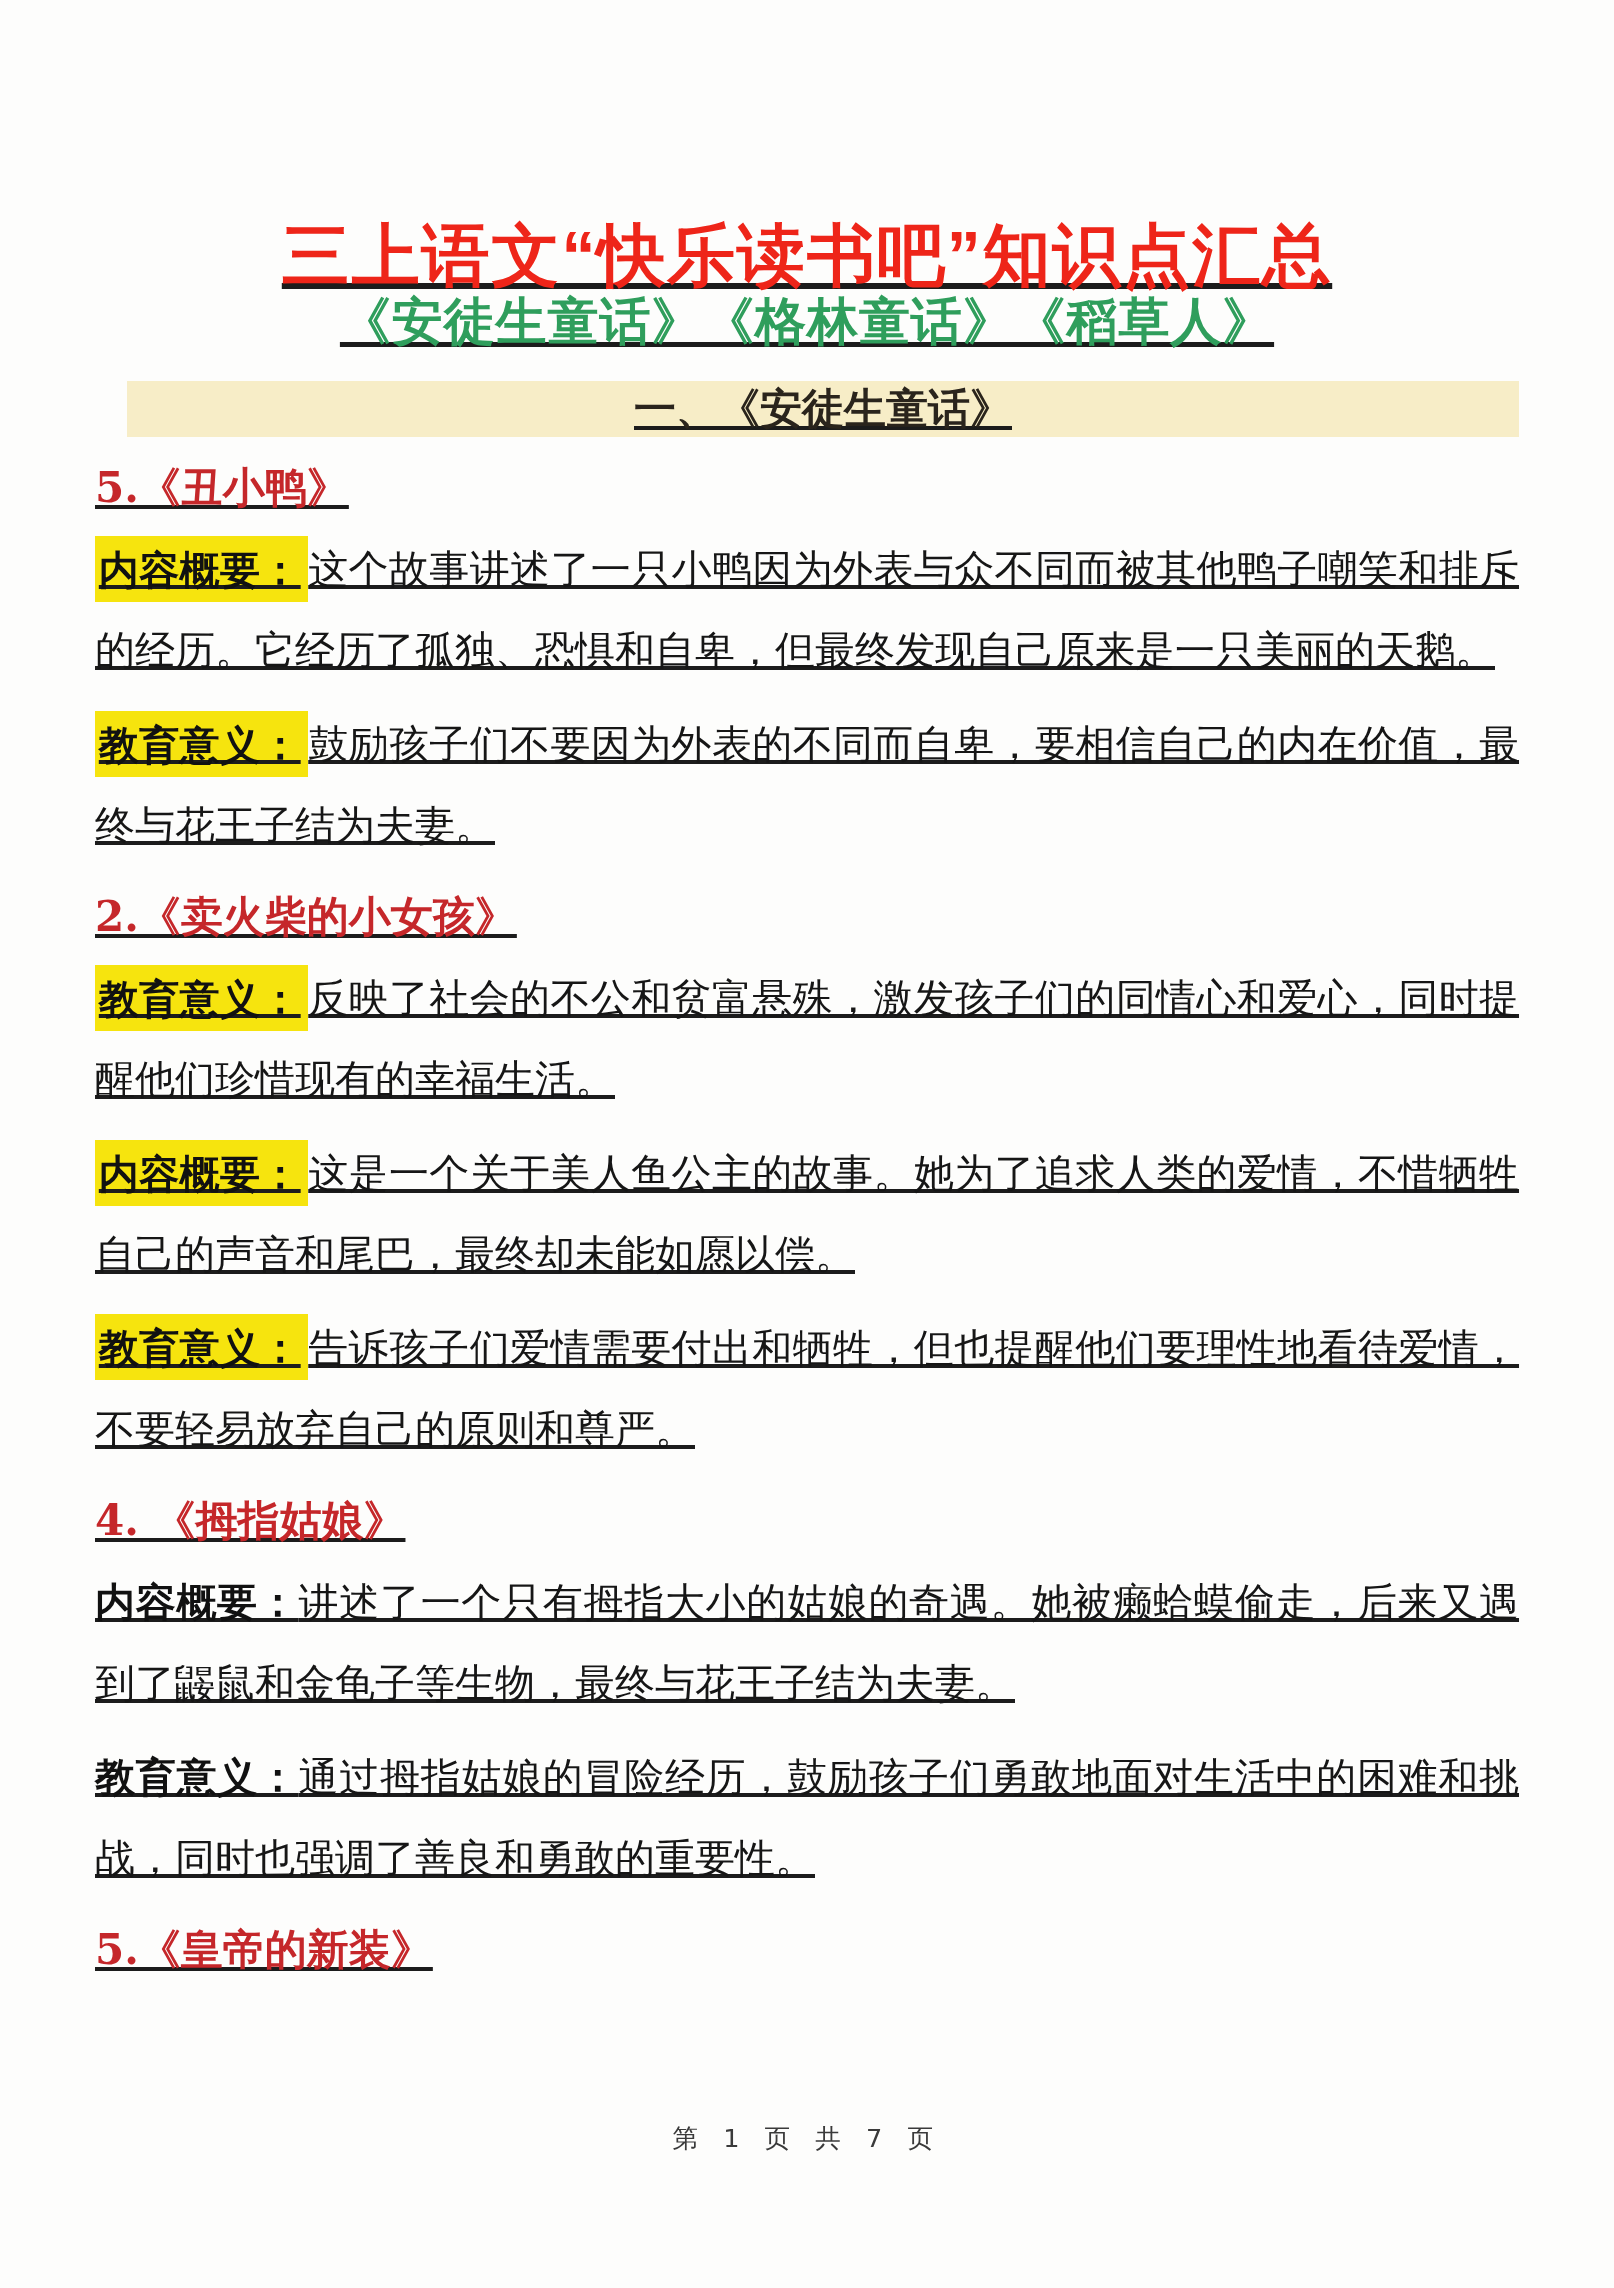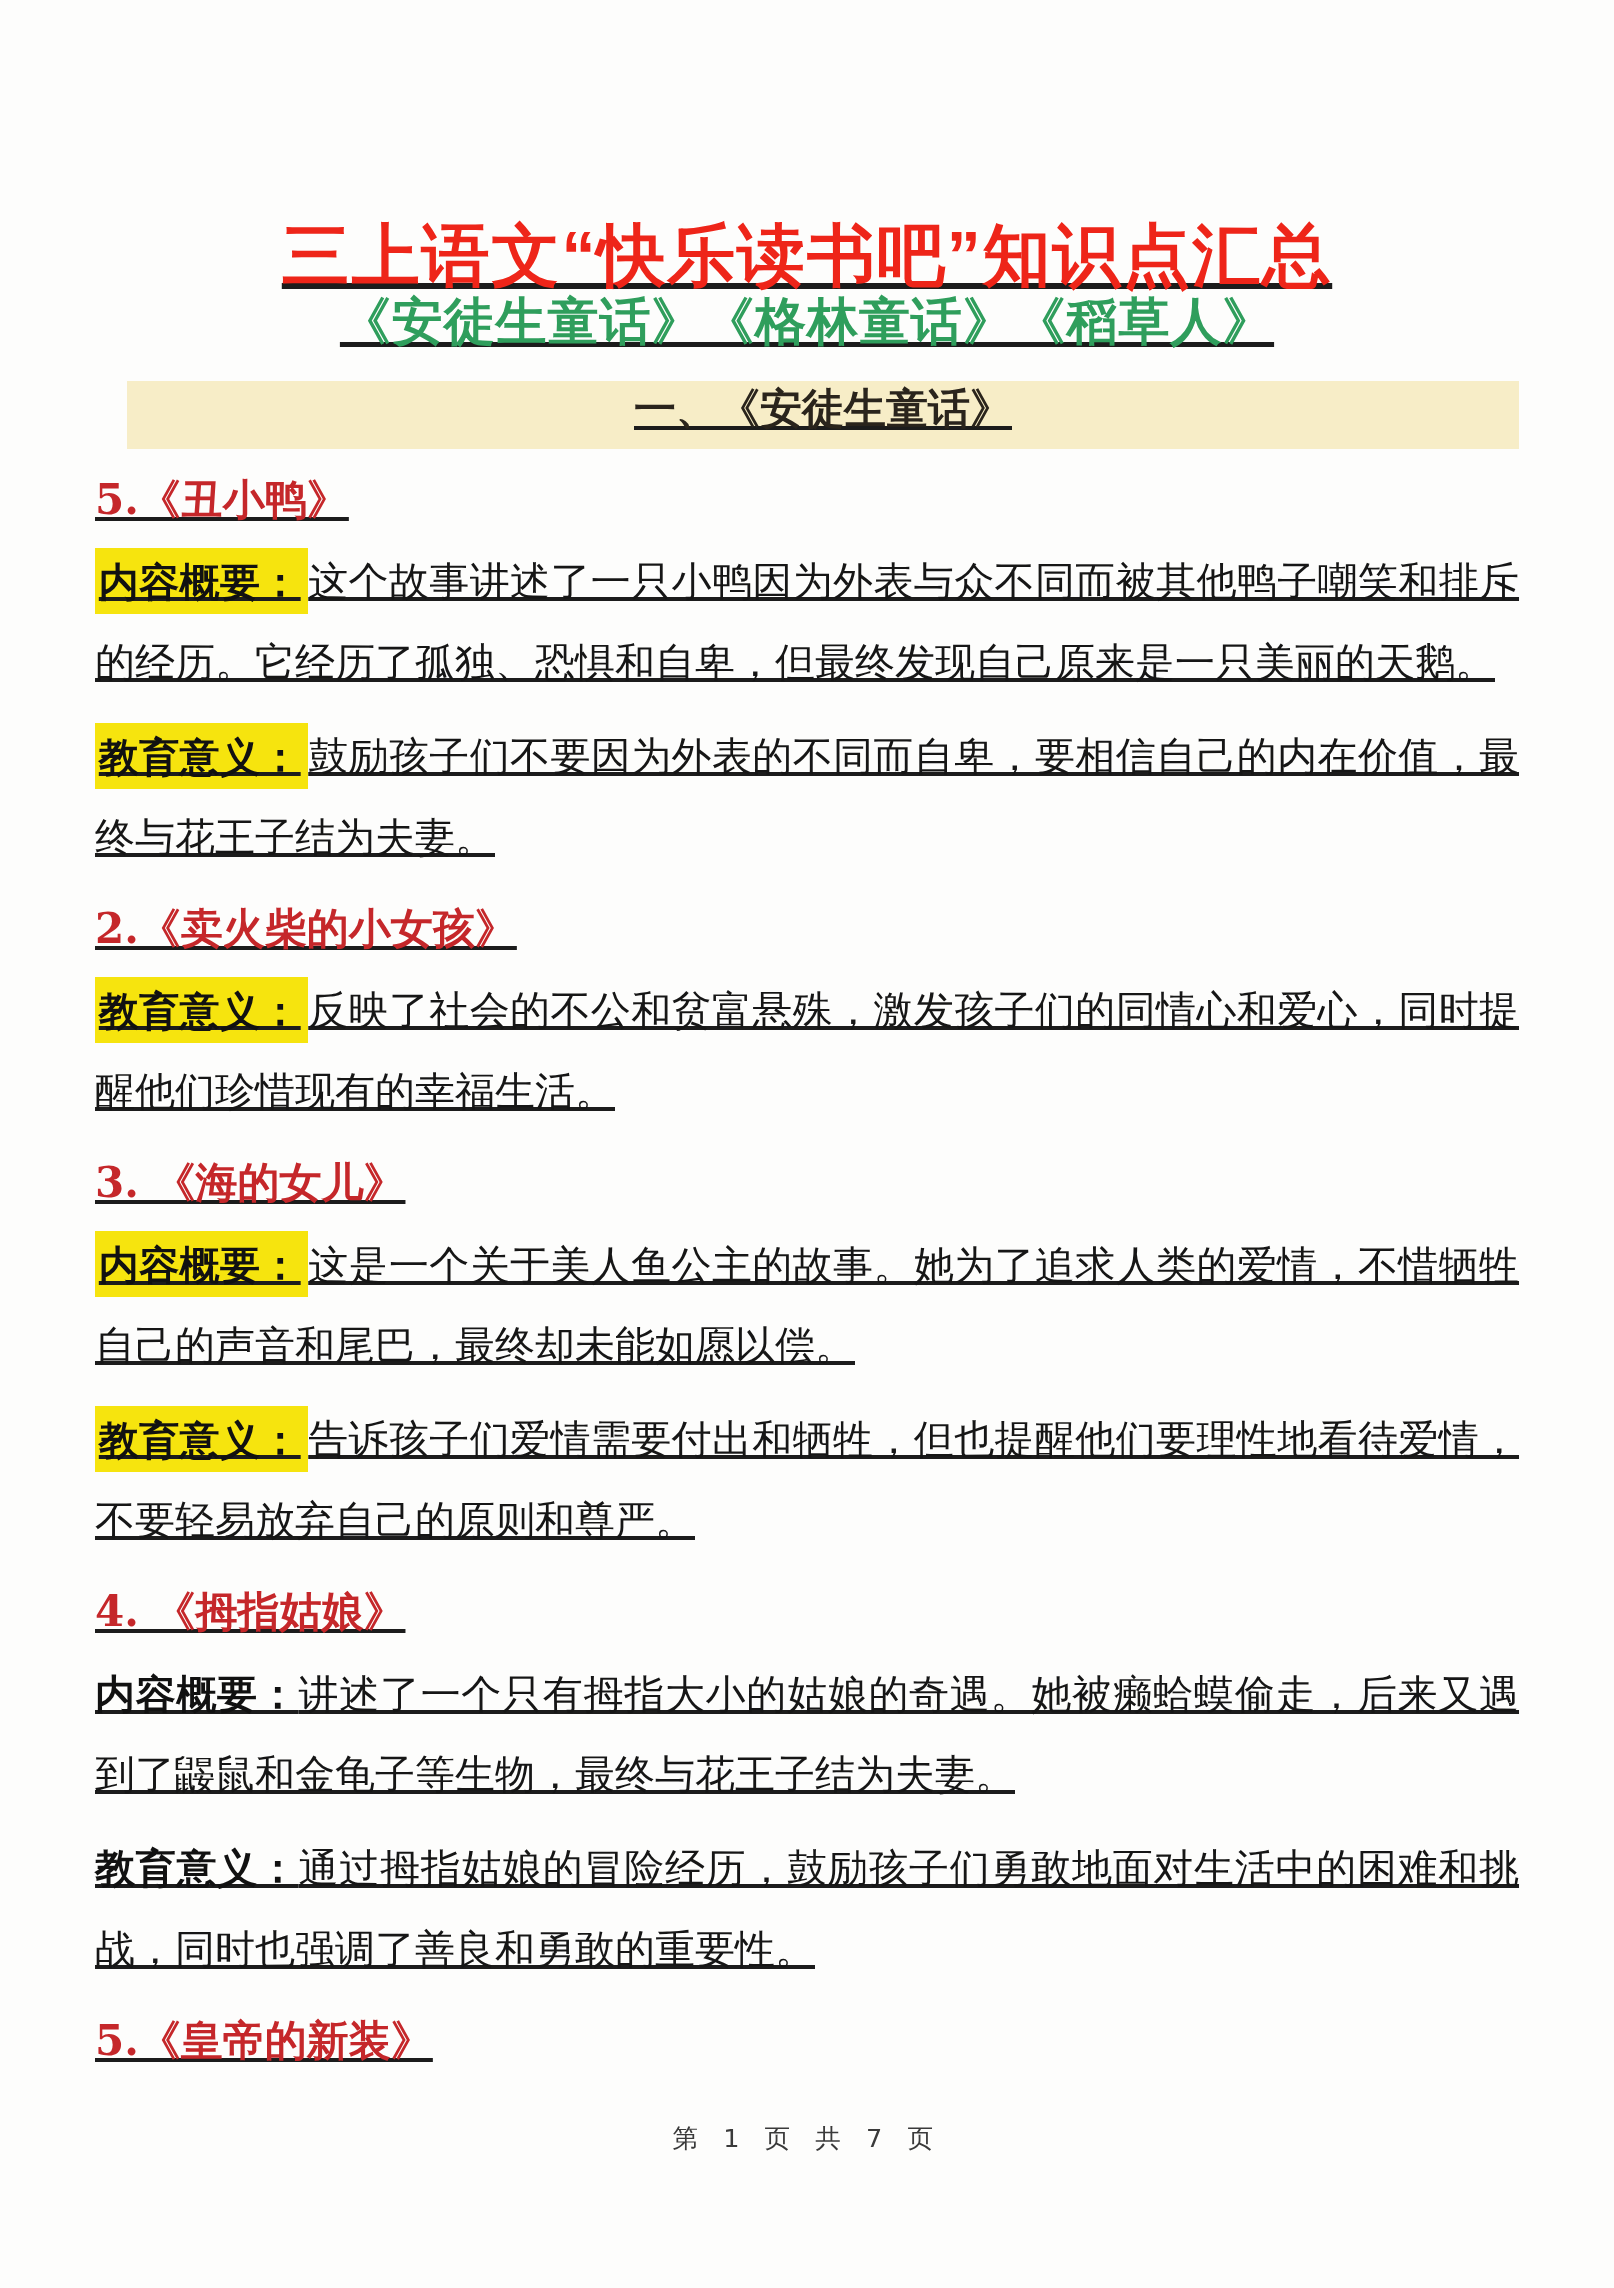--- a/index.html
+++ b/index.html
@@ -35,21 +35,21 @@
     text-align: center;
     font-weight: 700;
     font-size: 51px;
     line-height: 1.1;
     color: #2f9e5c;
     letter-spacing: 0.9px;
   }
   .section-band {
     margin-top: 32px;
     background: #f7edc7;
-    height: 68px;
+    height: 56px;
     display: flex;
     align-items: flex-start;
     justify-content: center;
     margin-left: 32px;
   }
   .section-band .band-text {
     font-weight: 700;
     font-size: 42px;
     color: #2a241c;
   }
@@ -108,21 +108,20 @@
       <p class="entry-para"><span class="label hl">内容概要：</span><span>这个故事讲述了一只小鸭因为外表与众不同而被其他鸭子嘲笑和排斥的经历。它经历了孤独、恐惧和自卑，但最终发现自己原来是一只美丽的天鹅。</span></p>
       <p class="entry-para"><span class="label hl">教育意义：</span><span>鼓励孩子们不要因为外表的不同而自卑，要相信自己的内在价值，最终与花王子结为夫妻。</span></p>
     </div>
 
     <div class="entry">
       <div class="entry-heading">2.《卖火柴的小女孩》</div>
       <p class="entry-para"><span class="label hl">教育意义：</span><span>反映了社会的不公和贫富悬殊，激发孩子们的同情心和爱心，同时提醒他们珍惜现有的幸福生活。</span></p>
     </div>
 
     <div class="entry">
-      <div class="entry-heading">3. 《海的女儿》</div>
       <p class="entry-para"><span class="label hl">内容概要：</span><span>这是一个关于美人鱼公主的故事。她为了追求人类的爱情，不惜牺牲自己的声音和尾巴，最终却未能如愿以偿。</span></p>
       <p class="entry-para"><span class="label hl">教育意义：</span><span>告诉孩子们爱情需要付出和牺牲，但也提醒他们要理性地看待爱情，不要轻易放弃自己的原则和尊严。</span></p>
     </div>
 
     <div class="entry">
       <div class="entry-heading">4. 《拇指姑娘》</div>
       <p class="entry-para"><span class="label">内容概要：</span><span>讲述了一个只有拇指大小的姑娘的奇遇。她被癞蛤蟆偷走，后来又遇到了鼹鼠和金龟子等生物，最终与花王子结为夫妻。</span></p>
       <p class="entry-para"><span class="label">教育意义：</span><span>通过拇指姑娘的冒险经历，鼓励孩子们勇敢地面对生活中的困难和挑战，同时也强调了善良和勇敢的重要性。</span></p>
     </div>
 

